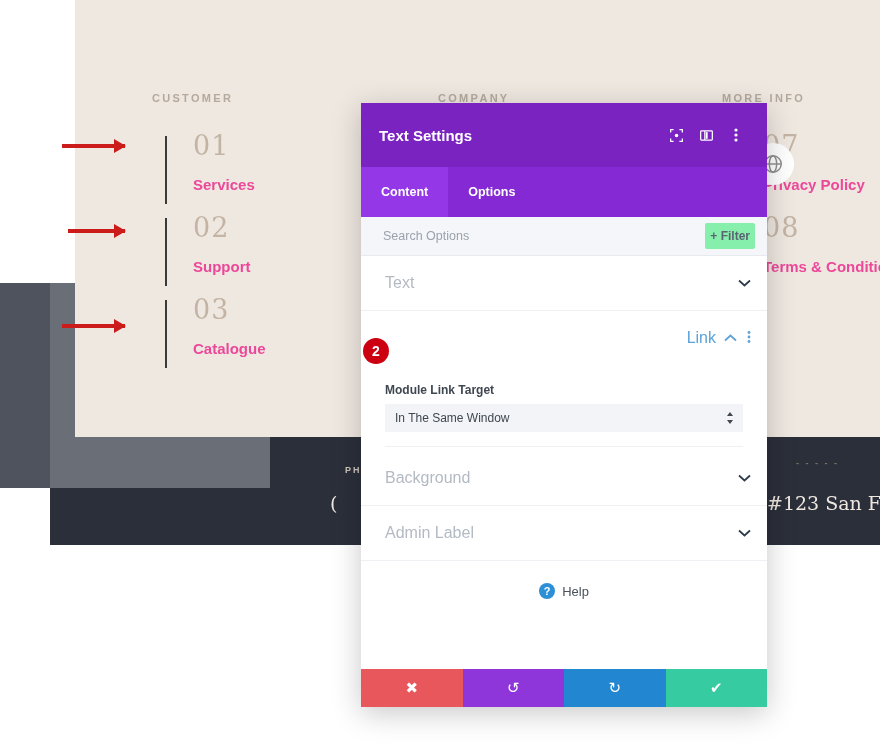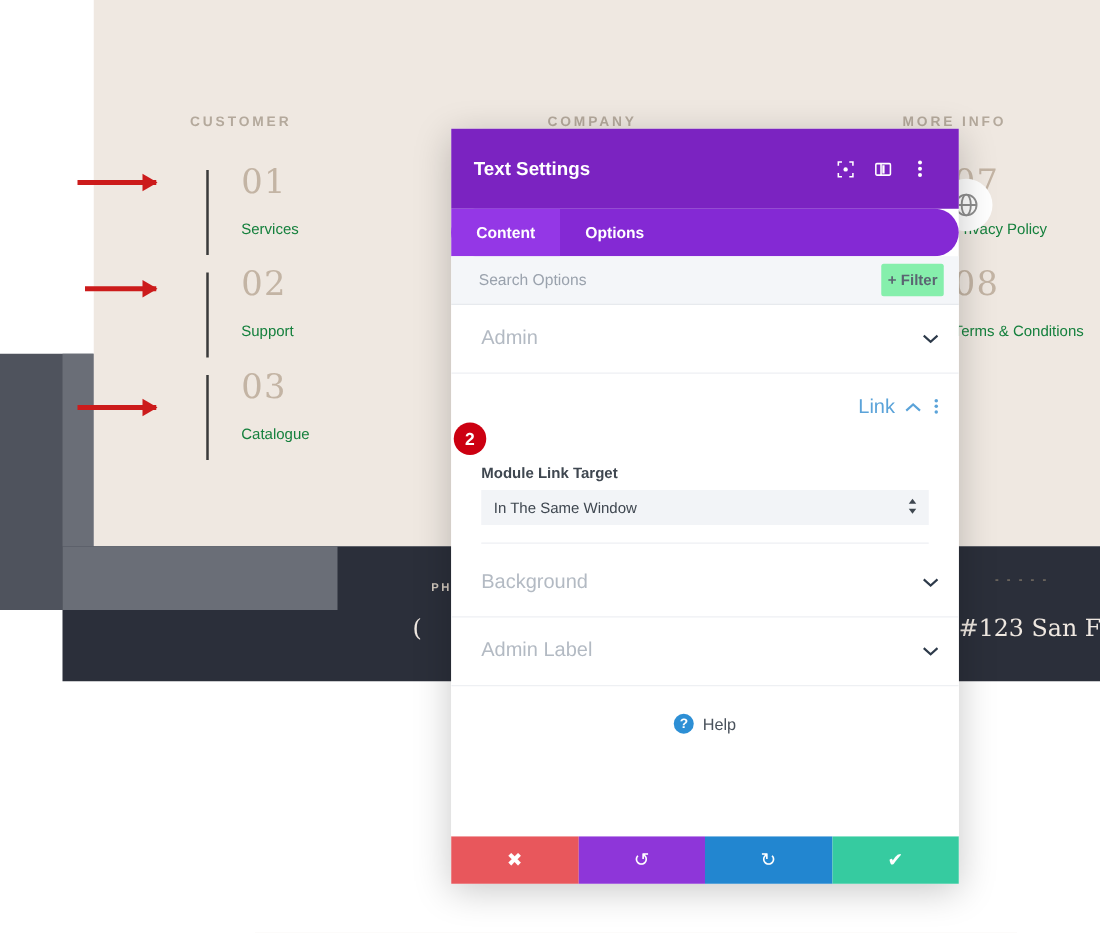--- a/index.html
+++ b/index.html
@@ -43,21 +43,21 @@
     position: absolute; left: 0; top: 0; width: 2px; height: 68px;
     background: #3a3a3a;
   }
   .fitem .num {
     position: absolute; left: 28px; top: -6px;
     font-family: "DejaVu Serif", serif;
     font-size: 27px; color: #c3b4a4; letter-spacing: 1px;
   }
   .fitem .lbl {
     position: absolute; left: 28px; top: 40px;
-    font-size: 12px; font-weight: 400; color: #15803d;
+    font-size: 15px; font-weight: 700; color: #ec4899;
     white-space: nowrap;
   }
 
   .globe-badge {
     position: absolute; left: 752px; top: 143px;
     width: 42px; height: 42px; border-radius: 50%;
     background: #ffffff; z-index: 3;
     display: flex; align-items: center; justify-content: center;
   }
 
@@ -100,21 +100,21 @@
   }
   .m-title {
     color: #ffffff; font-size: 15px; font-weight: 700; flex: 1;
   }
   .hdr-icon {
     width: 26px; height: 26px; margin-left: 4px;
     display: flex; align-items: center; justify-content: center;
     color: #ffffff; cursor: pointer;
   }
   .m-tabs {
-    height: 38px; background: #8429d4; display: flex; flex: 0 0 auto; border-radius: 19px;
+    height: 50px; background: #8429d4; display: flex; flex: 0 0 auto;
   }
   .m-tab {
     display: flex; align-items: center; justify-content: center;
     color: #ffffff; font-size: 12.5px; font-weight: 700;
     padding: 0 20px; cursor: pointer;
   }
   .m-tab.active { background: #9437e6; }
   .m-search {
     height: 38px; background: #f4f6f9; display: flex; align-items: center;
     padding: 0 0 0 22px; flex: 0 0 auto;
@@ -277,21 +277,21 @@
       <div class="m-search-ph">Search Options</div>
       <div class="m-filter">
         <span>+</span>
         <span>Filter</span>
       </div>
     </div>
 
     <div class="m-body">
 
       <div class="sect-row">
-        <div class="sect-title">Admin</div>
+        <div class="sect-title">Text</div>
         <div class="chev">
           <svg width="13" height="8" viewBox="0 0 13 8" fill="none" stroke="#2d3a4a" stroke-width="1.7">
               <path d="M1 1.5L6.5 6.5L12 1.5"></path>
             </svg>
         </div>
       </div>
 
       <div class="sect-row" style="border-bottom:none;">
         <div class="sect-title open">Link</div>
         <div class="chev blue">

